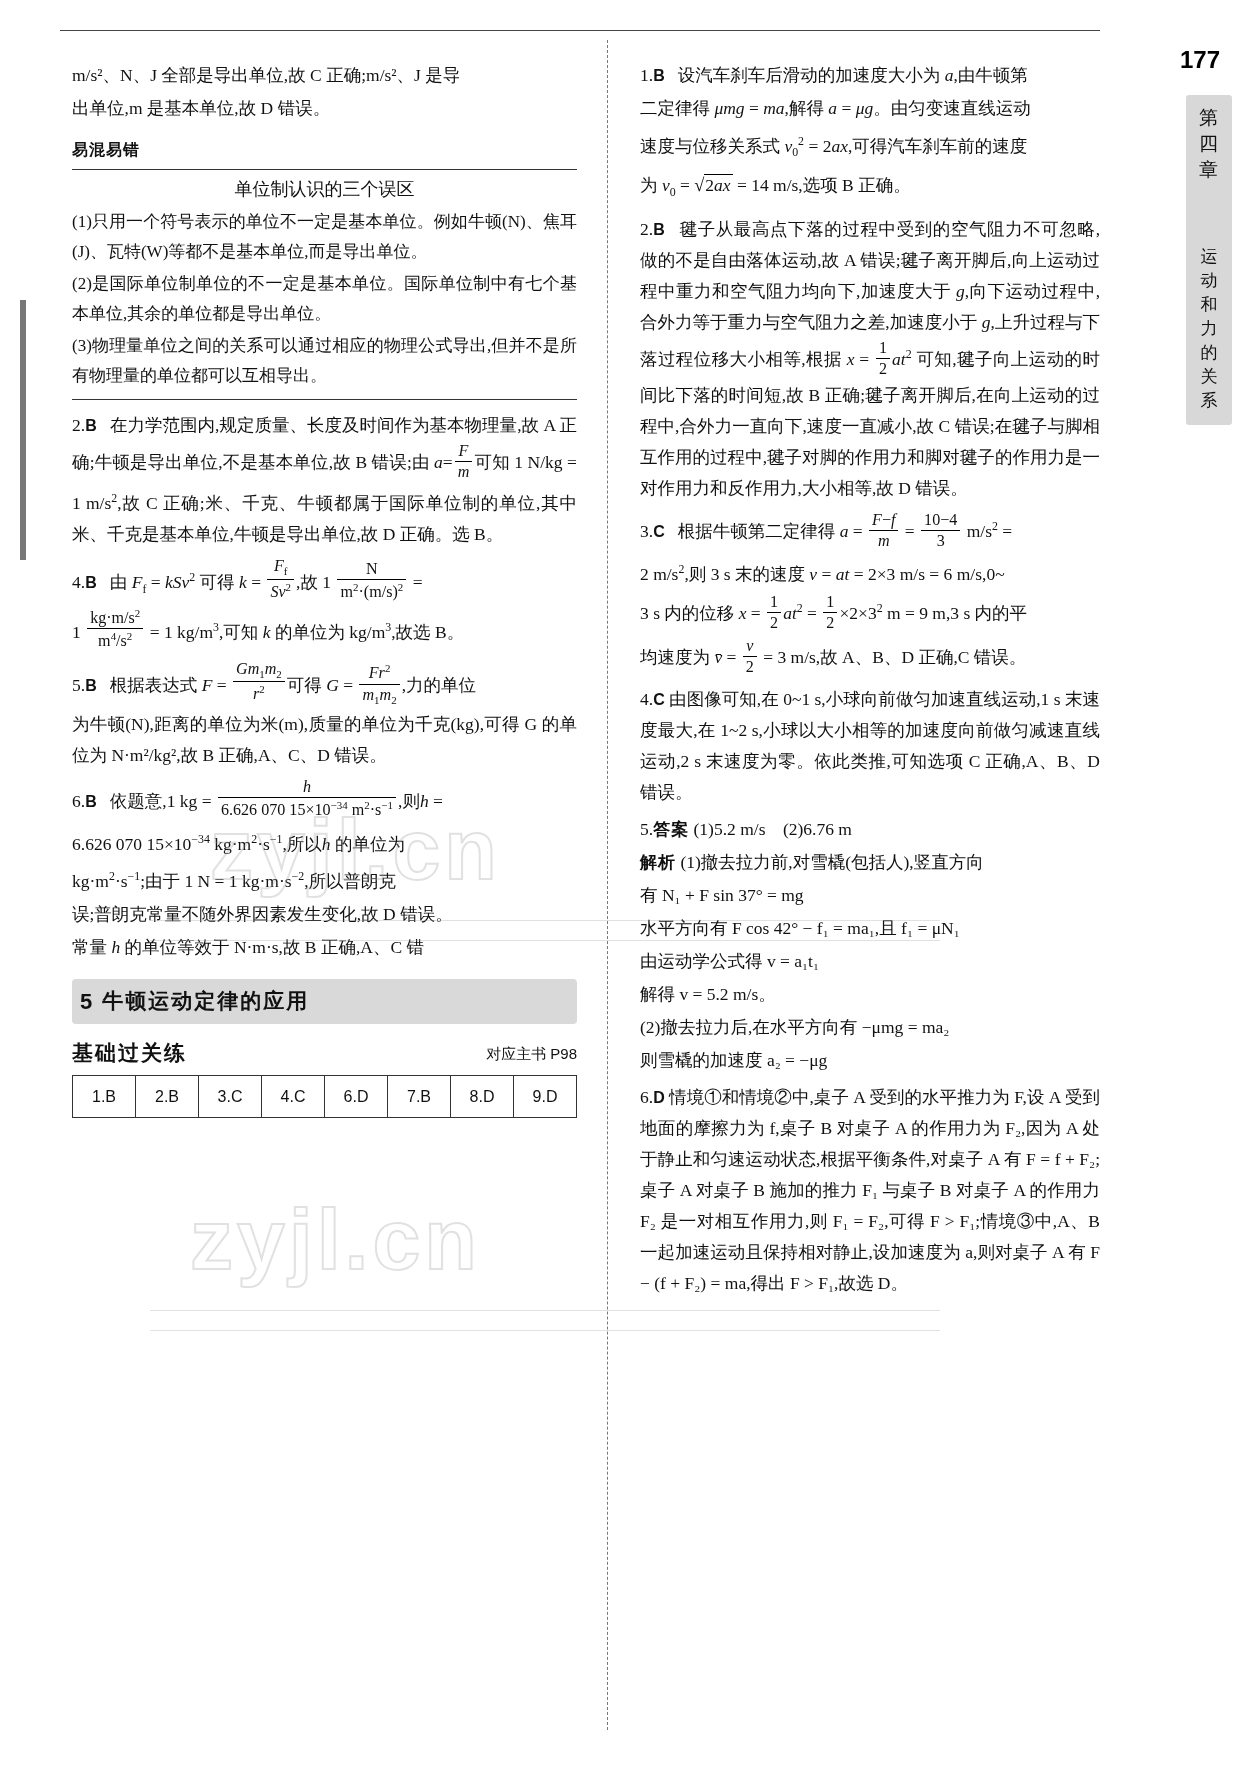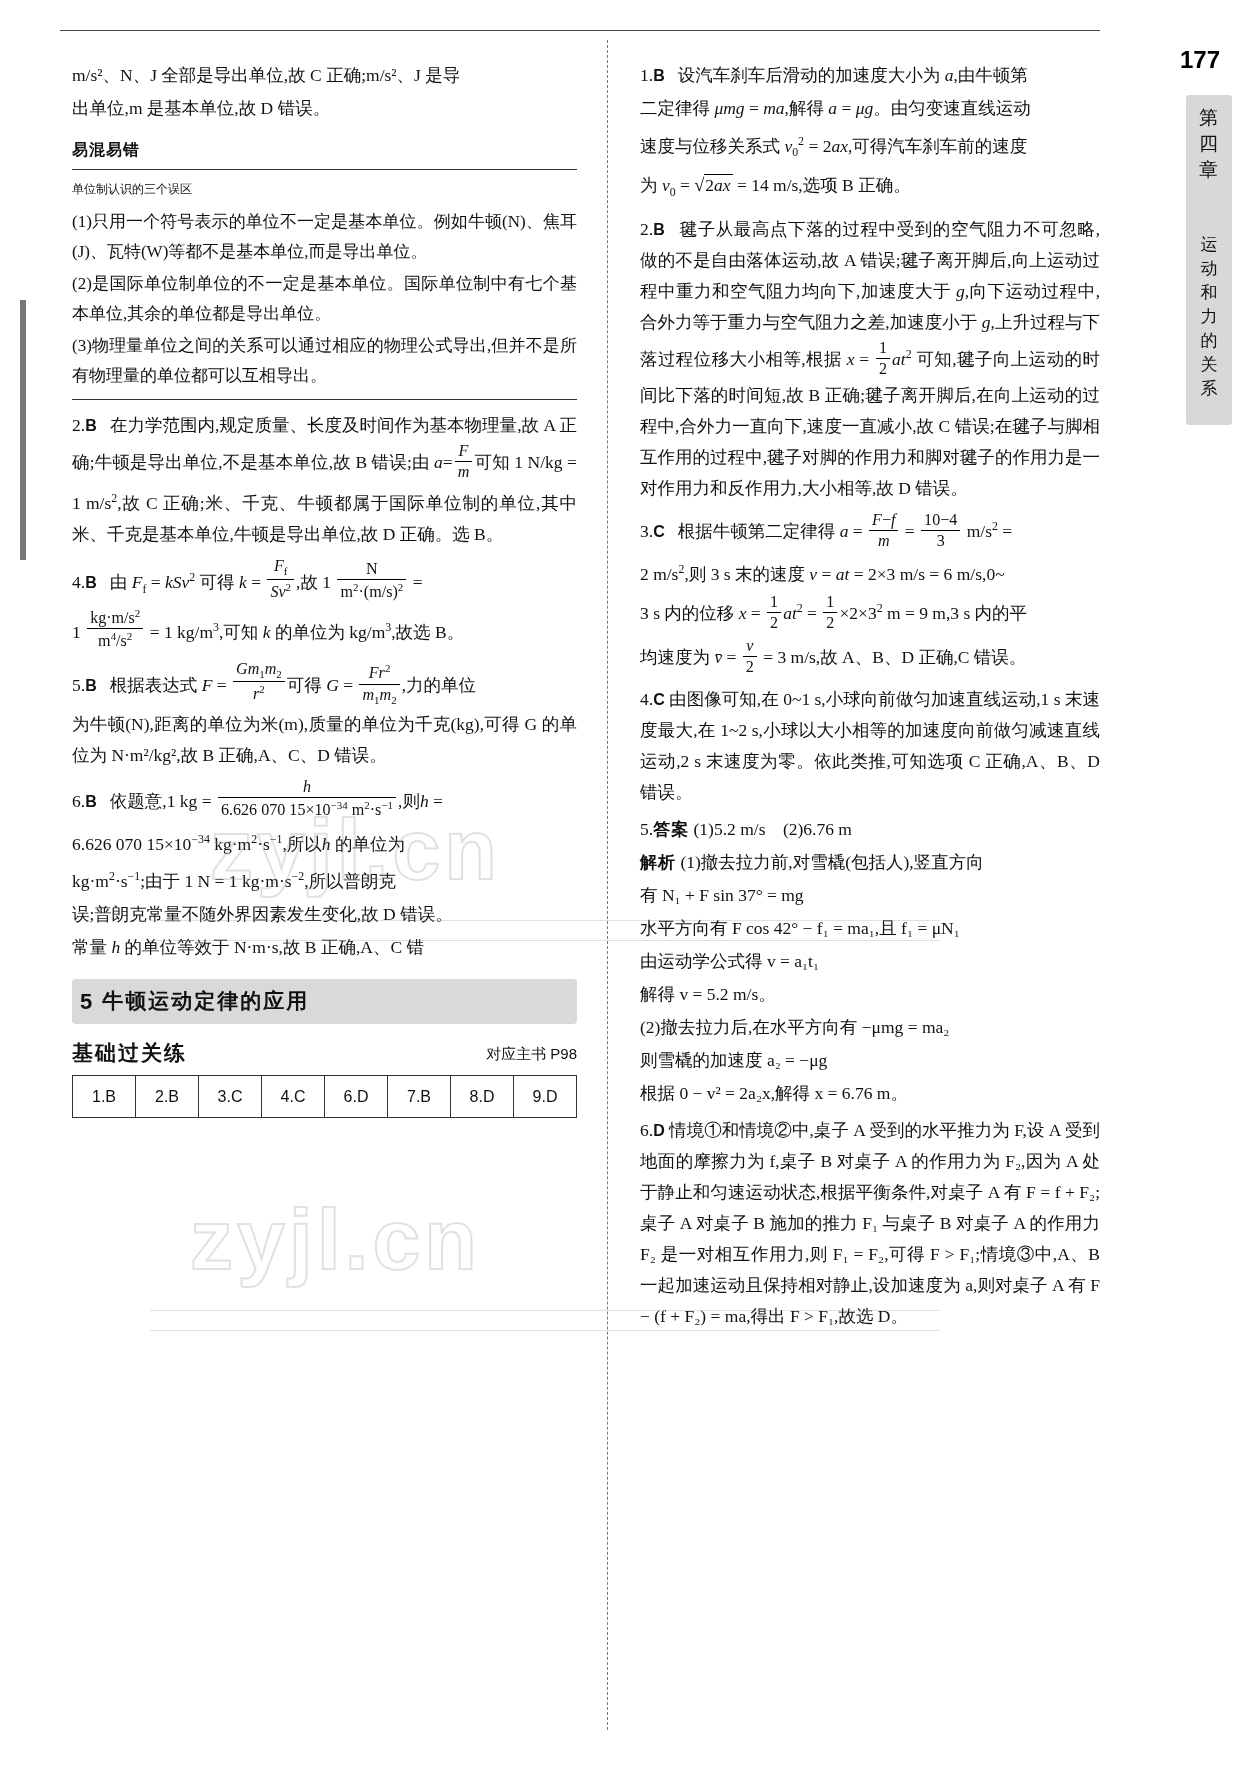--- a/index.html
+++ b/index.html
@@ -62,21 +62,21 @@
     font-size: 19px;
     line-height: 26px;
     letter-spacing: 1px;
     text-align: center;
     font-family: "Liberation Serif", serif;
     color: #111;
   }
   .side-tab-text2 {
     position: absolute;
     right: 26px;
-    top: 233px;
+    top: 245px;
     width: 30px;
     font-size: 17px;
     line-height: 24px;
     text-align: center;
     font-family: "Liberation Serif", serif;
     color: #111;
   }
 
   .col {
     position: absolute;
@@ -119,21 +119,22 @@
     margin: 10px 0 4px 0;
     font-family: "Liberation Serif", serif;
   }
   .tip-box {
     border-top: 1px solid #333;
     border-bottom: 1px solid #333;
     padding: 4px 0 6px 0;
     margin-bottom: 10px;
   }
   .tip-title {
-    font-size: 12px;
+    text-align: center;
+    font-size: 18px;
     margin-bottom: 2px;
   }
   .tip-box p {
     font-size: 17px;
     line-height: 30px;
   }
 
   
   .frac {
     display: inline-block;
@@ -383,21 +384,20 @@
       <p>
         <span class="lbl">解析</span>
         <span>(1)撤去拉力前,对雪橇(包括人),竖直方向</span>
       </p>
       <p>有 N₁ + F sin 37° = mg</p>
       <p>水平方向有 F cos 42° − f₁ = ma₁,且 f₁ = μN₁</p>
       <p>由运动学公式得 v = a₁t₁</p>
       <p>解得 v = 5.2 m/s。</p>
       <p>(2)撤去拉力后,在水平方向有 −μmg = ma₂</p>
       <p>则雪橇的加速度 a₂ = −μg</p>
-      <p>根据 0 − v² = 2a₂x,解得 x = 6.76 m。</p>
     </div>
 
     <div class="item">
       <p>
         <span class="num">6.</span><span class="ans">D</span>
         <span>情境①和情境②中,桌子 A 受到的水平推力为 F,设 A 受到地面的摩擦力为 f,桌子 B 对桌子 A 的作用力为 F₂,因为 A 处于静止和匀速运动状态,根据平衡条件,对桌子 A 有 F = f + F₂;桌子 A 对桌子 B 施加的推力 F₁ 与桌子 B 对桌子 A 的作用力 F₂ 是一对相互作用力,则 F₁ = F₂,可得 F &gt; F₁;情境③中,A、B 一起加速运动且保持相对静止,设加速度为 a,则对桌子 A 有 F − (f + F₂) = ma,得出 F &gt; F₁,故选 D。</span>
       </p>
     </div>
   </div>
 

